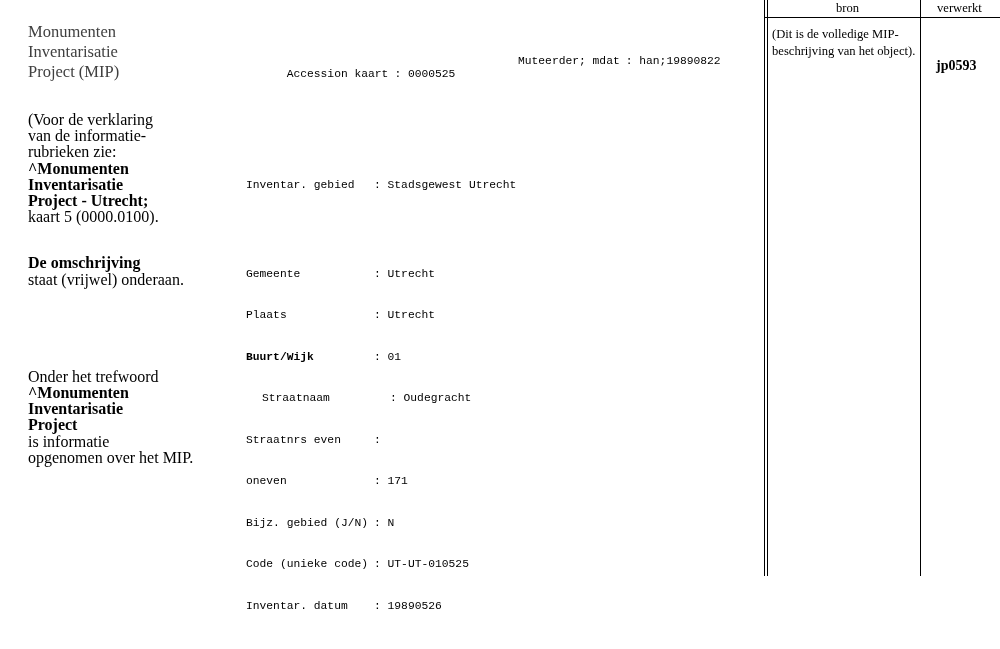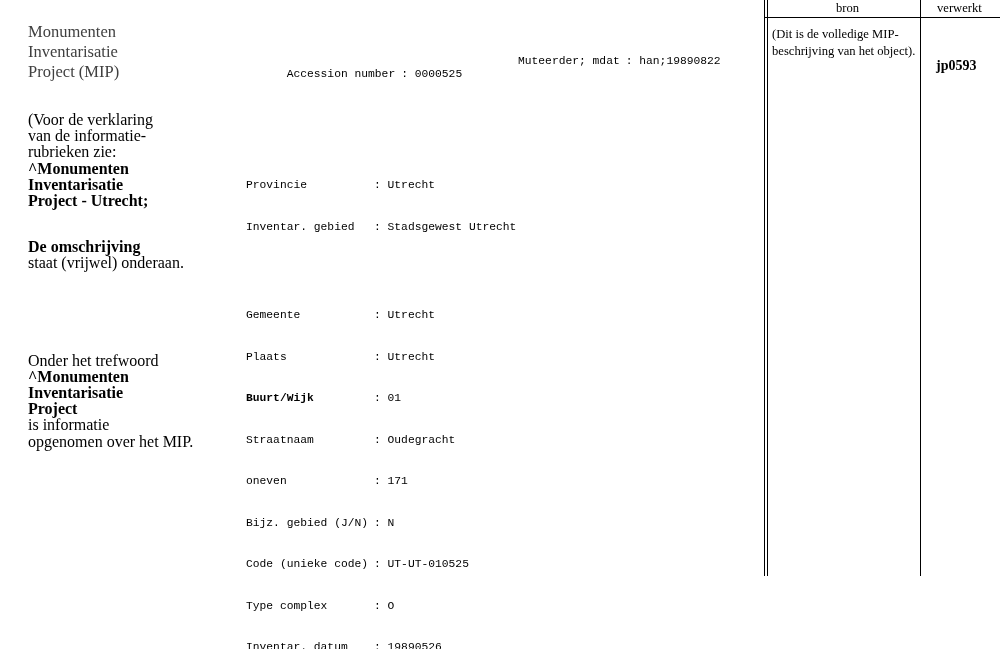--- a/index.html
+++ b/index.html
@@ -128,54 +128,54 @@
     <div class="mip-title" style="white-space:pre-line;">Monumenten
 Inventarisatie
 Project (MIP)</div>
 
     <div class="left-block left-gap-1">
       <div>(Voor de verklaring</div>
       <div>van de informatie-</div>
       <div>rubrieken zie:</div>
       <div class="b" style="white-space:pre-line;">^Monumenten Inventarisatie
 Project - Utrecht;</div>
+      <div>kaart 5 (0000.0100).</div>
     </div>
 
     <div class="left-block left-gap-1">
       <div class="b">De omschrijving</div>
       <div>staat (vrijwel) onderaan.</div>
     </div>
 
     <div class="left-block left-gap-2">
       <div>Onder het trefwoord</div>
       <div class="b" style="white-space:pre-line;">^Monumenten Inventarisatie
 Project</div>
       <div style="white-space:pre-line;"> is informatie
 opgenomen over het MIP.</div>
     </div>
   </div>
 
   <div class="record">
 
     <div class="hdr-row">
-      <span><span>Accession number</span></span><span style="padding-left:6px;">: 0000525</span>
+      <span><span>Accession kaart</span></span><span style="padding-left:6px;">: 0000525</span>
       <span class="mut"><span>Muteerder; mdat</span><span style="padding-left:6px;">: han;19890822</span></span>
     </div>
 
     <div>
-      <div><span style="display:inline-block;width:128px;">Provincie</span><span>: Utrecht</span></div>
       <div><span style="display:inline-block;width:128px;">Inventar. gebied</span><span>: Stadsgewest Utrecht</span></div>
       <div><span style="display:inline-block;width:128px;margin-top:47px;">Gemeente</span><span>: Utrecht</span></div>
       <div><span style="display:inline-block;width:128px;">Plaats</span><span>: Utrecht</span></div>
       <div><span style="display:inline-block;width:128px;font-weight:bold;">Buurt/Wijk</span><span>: 01</span></div>
-      <div><span style="display:inline-block;width:128px;">Straatnaam</span><span>: Oudegracht</span></div>
+      <div><span style="display:inline-block;width:128px;margin-left:16px;">Straatnaam</span><span>: Oudegracht</span></div>
+      <div><span style="display:inline-block;width:128px;">Straatnrs even</span><span>:</span></div>
       <div><span style="display:inline-block;width:128px;">oneven</span><span>: 171</span></div>
       <div><span style="display:inline-block;width:128px;">Bijz. gebied (J/N)</span><span>: N</span></div>
       <div><span style="display:inline-block;width:128px;">Code (unieke code)</span><span>: UT-UT-010525</span></div>
-      <div><span style="display:inline-block;width:128px;">Type complex</span><span>: O</span></div>
       <div><span style="display:inline-block;width:128px;">Inventar. datum</span><span>: 19890526</span></div>
       
       
       
       
       
       
       
       
     </div>

